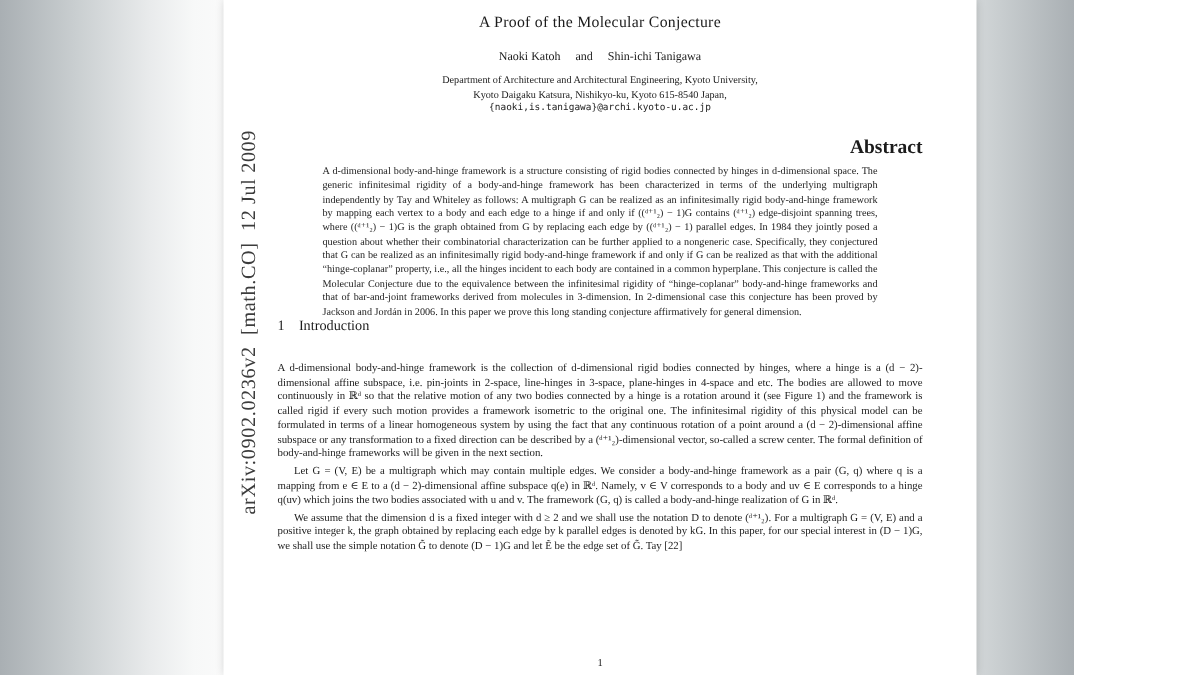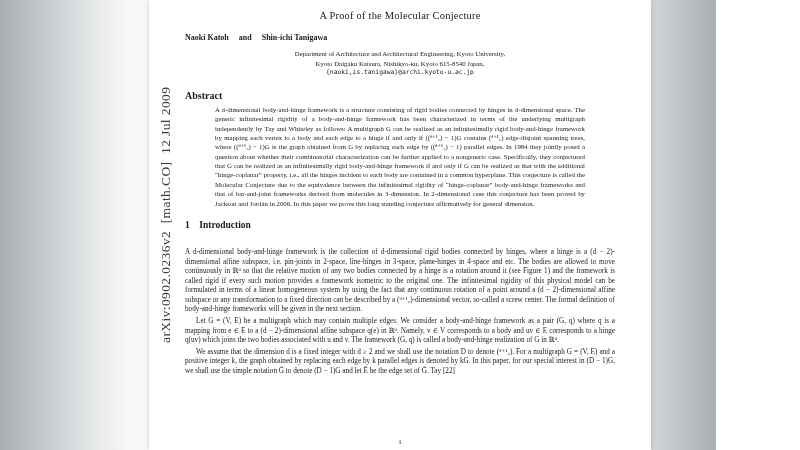--- a/index.html
+++ b/index.html
@@ -43,50 +43,50 @@
   }
   .title {
     margin: 2px 0 0 0;
     text-align: center;
     font-size: 10.5px;
     font-weight: normal;
     letter-spacing: 0.2px;
   }
   .authors {
     margin-top: 12px;
+    text-align: center;
     font-size: 8px;
     white-space: pre-wrap;
-    font-weight: bold;
   }
   .affiliation {
     margin-top: 7px;
     text-align: center;
     font-size: 6.8px;
     line-height: 1.4;
   }
   .affiliation .email {
     font-family: "DejaVu Sans Mono", "Liberation Mono", monospace;
     font-size: 6.3px;
   }
   .abstract-heading {
     margin-top: 13px;
-    text-align: left;
-    font-size: 10px;
+    text-align: right;
+    font-size: 13px;
     font-weight: bold;
   }
   .abstract-body {
     margin: 4px 30px 0 30px;
     font-size: 6.8px;
     line-height: 1.38;
     text-align: justify;
   }
   .section-heading {
-    margin-top: 12px;
+    margin-top: 0;
     font-size: 9.5px;
-    font-weight: bold;
+    font-weight: normal;
     white-space: pre-wrap;
   }
   .para {
     margin-top: 18px;
     font-size: 7.2px;
     line-height: 1.33;
     text-align: justify;
   }
   .para.indent {
     text-indent: 11px;

